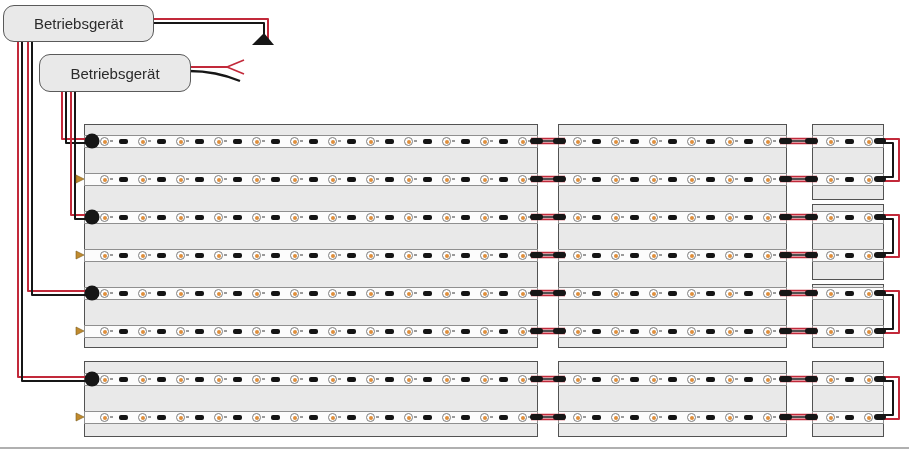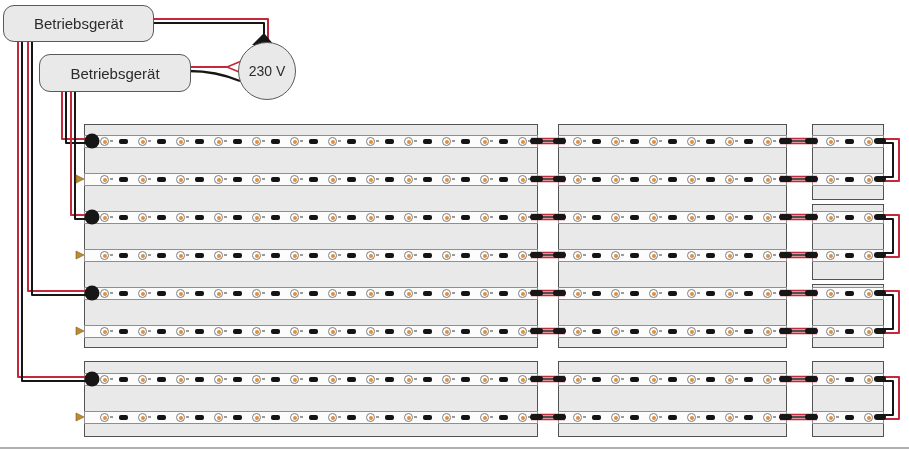--- a/index.html
+++ b/index.html
@@ -47,23 +47,20 @@
 <body>
 
 <div id="stage" style="--wire-red: #c2293a; --wire-black: #161616; --panel-fill: #e9e9e9; --panel-border: #525252; --strip-fill: #fcfcfc; --strip-border: #8f8f8f; --led-ring: #7d7d7d; --led-core: #e08f3c; --resistor: #141414; --box-fill: #e9e9e9; --box-border: #5a5a5a; --arrow: #c08a2e; --text: #2b2b2b;">
   <div id="bottom-edge"></div>
 
   <div id="device1" class="device-box">
     <span>Betriebsgerät</span>
   </div>
   <div id="device2" class="device-box">
     <span>Betriebsgerät</span>
-  </div>
-  <div id="mains">
-    <span>230 V</span>
   </div>
 
   <svg id="wires" width="909" height="451">
       <path d="M154,19 H268 V42" class="w-red" stroke-width="2" stroke-linecap="butt" stroke-linejoin="round"></path>
       <path d="M154,23 H264 V34" class="w-blk" stroke-width="2" stroke-linecap="butt" stroke-linejoin="round"></path>
       <polygon points="252,45 274,45 264,33" fill="var(--wire-black)"></polygon>
       <path d="M189,67 H227" class="w-red" stroke-width="2" stroke-linecap="butt" stroke-linejoin="round"></path>
       <path d="M227,67 L244,60" class="w-red" stroke-width="1.6" stroke-linecap="butt" stroke-linejoin="round"></path>
       <path d="M227,67 L244,74" class="w-red" stroke-width="1.6" stroke-linecap="butt" stroke-linejoin="round"></path>
       <path d="M189,71 Q216,71 240,81" class="w-blk" stroke-width="2.4" stroke-linecap="butt" stroke-linejoin="round"></path>

